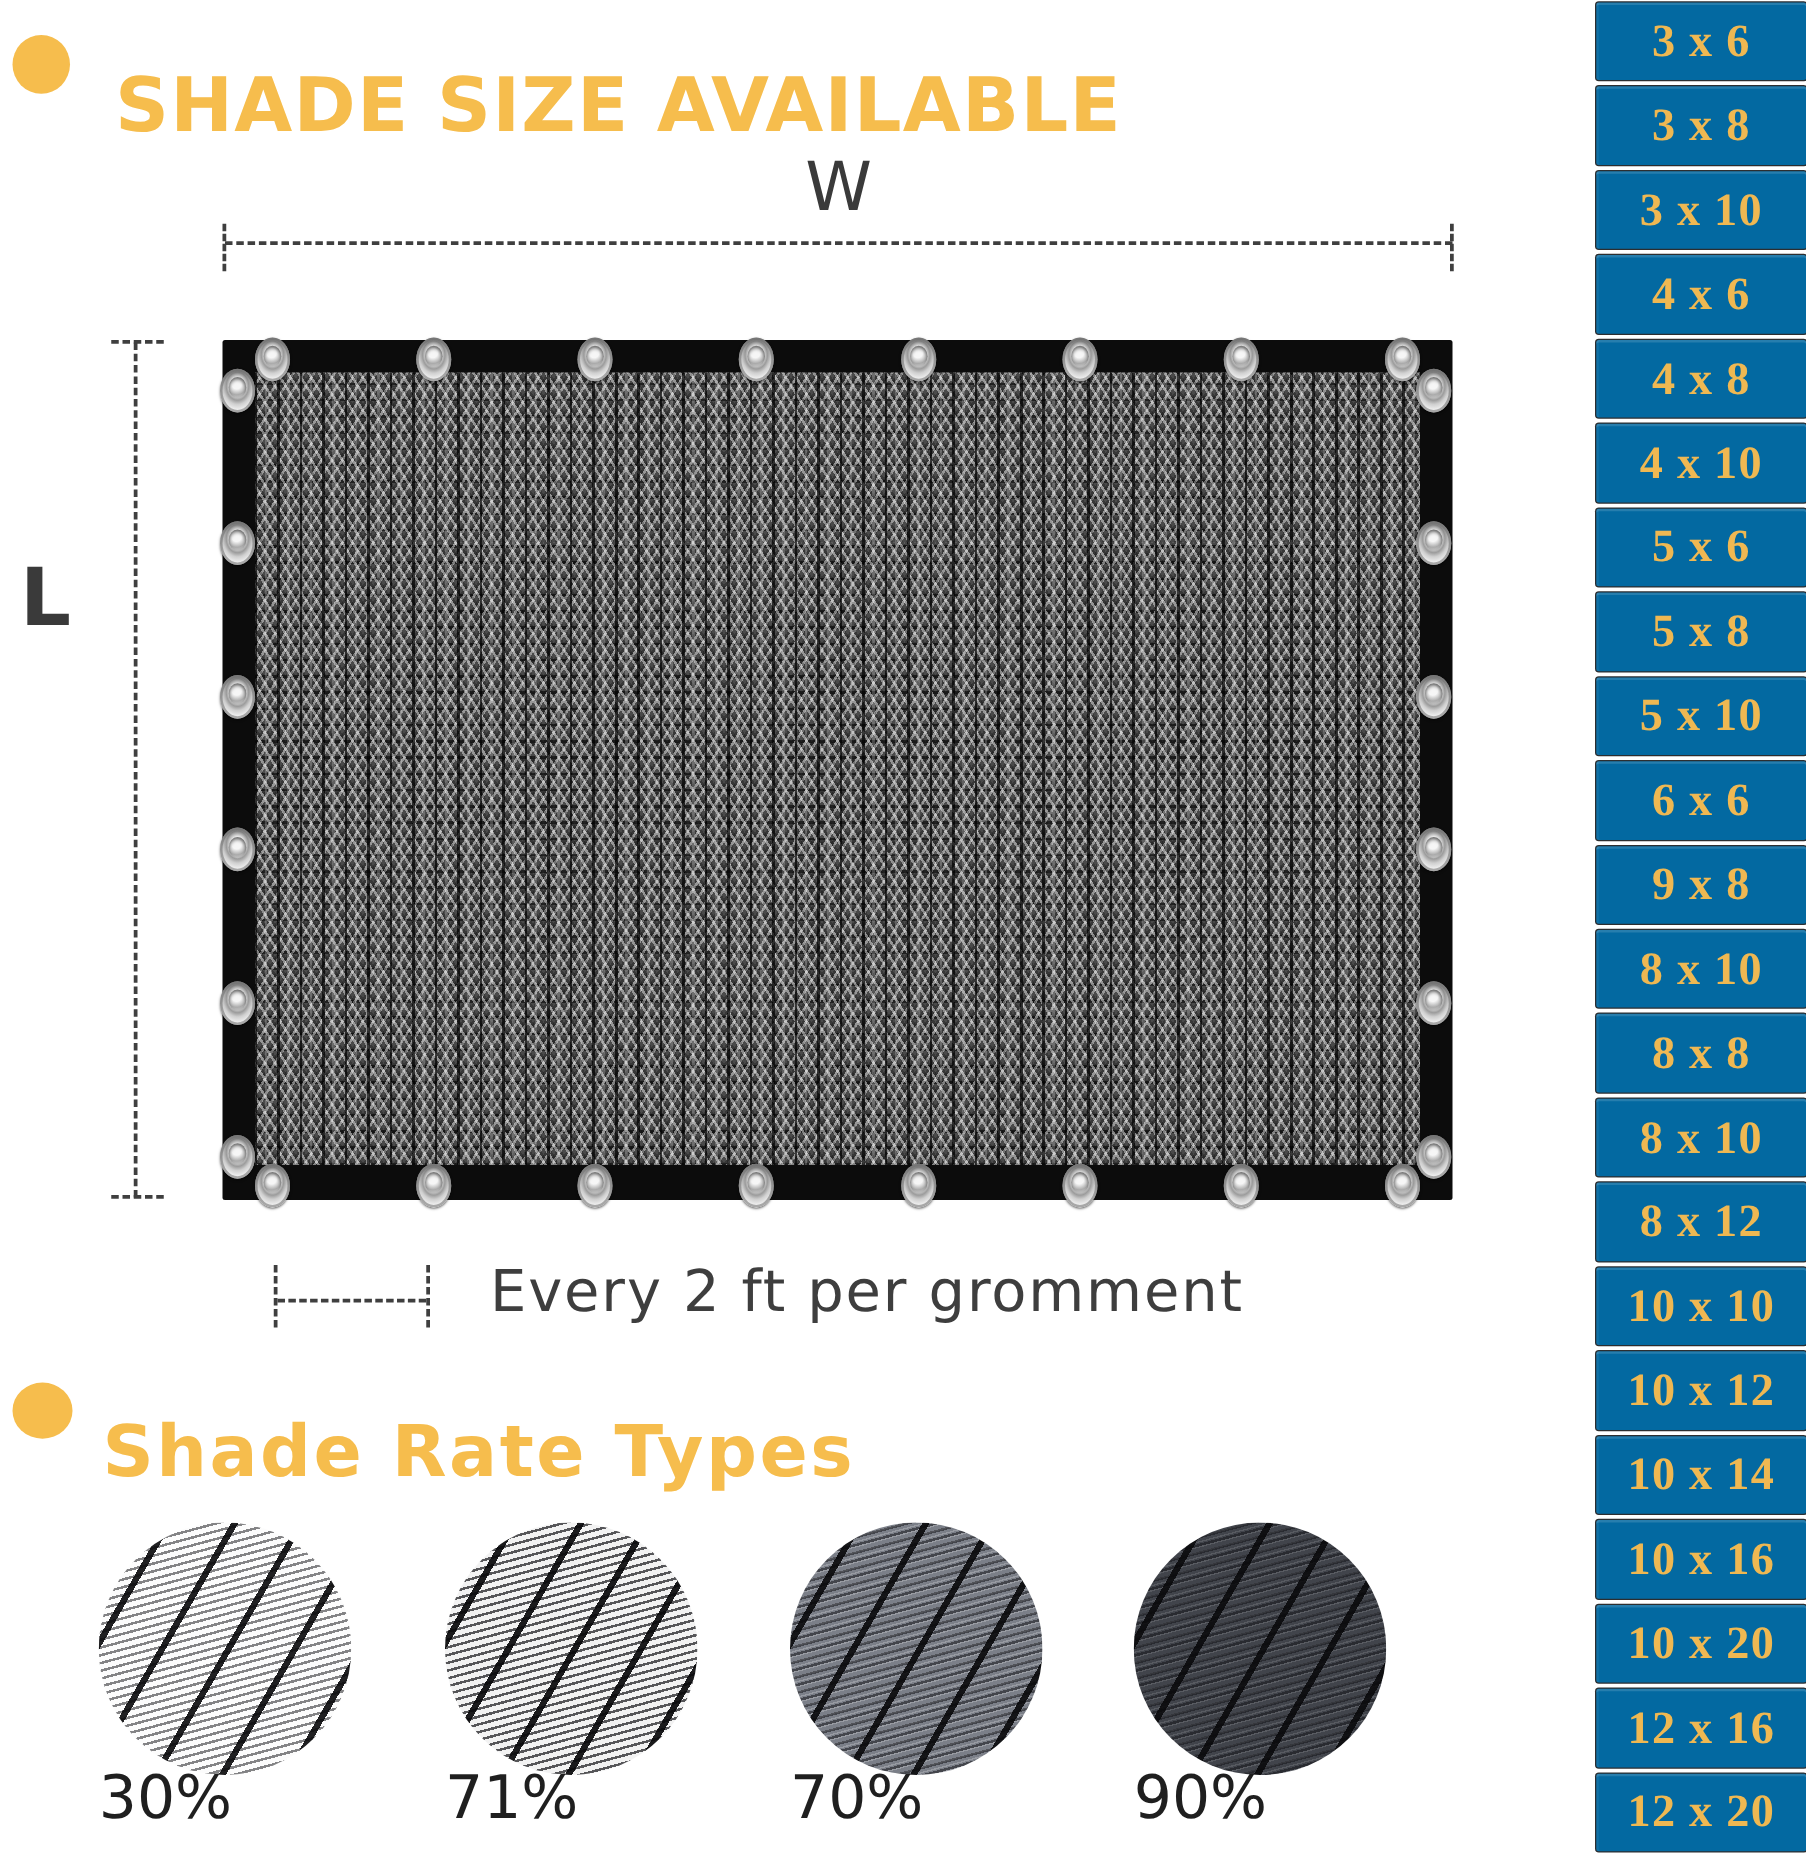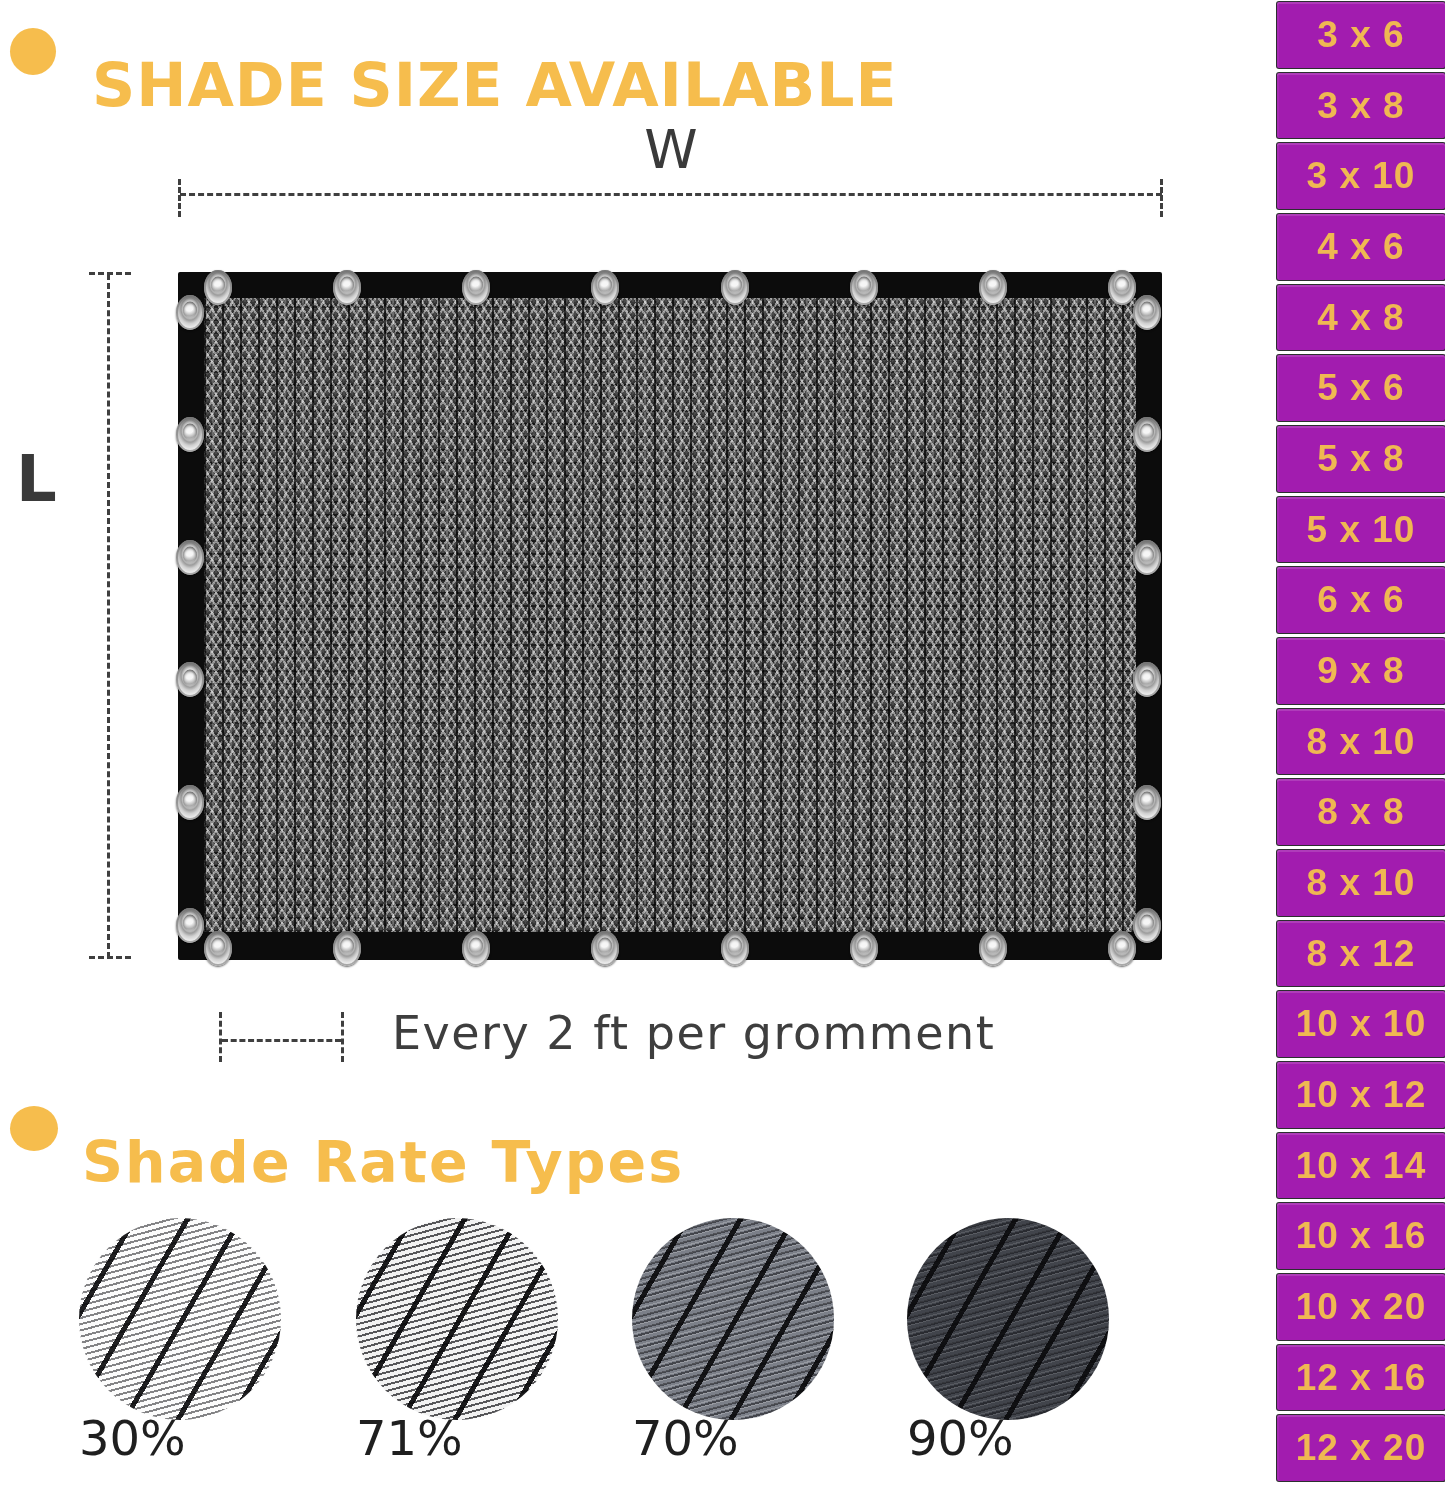--- a/index.html
+++ b/index.html
@@ -63,22 +63,22 @@
 
   
   .rate-circle{position:absolute;top:1218px;width:202px;height:202px;border-radius:50%;}
   .rate-label{position:absolute;top:1410px;width:202px;text-align:left;
               font-size:48px;color:#1f1f1f;}
 
   
   .size-list{position:absolute;left:1277px;top:2px;width:168px;height:1479px;
              display:flex;flex-direction:column;gap:5px;}
   .size-box{flex:1;display:flex;align-items:center;justify-content:center;
-            background:#a21caf;color:#EFB852;border-radius:2px;
-            font-family:Liberation Sans, sans-serif;font-size:37px;font-weight:600;
+            background:#0369a1;color:#EFB852;border-radius:2px;
+            font-family:Liberation Serif, serif;font-size:37px;font-weight:600;
             letter-spacing:1px;
             box-shadow:inset 0 2px 0 rgba(255,255,255,.14), inset 2px 0 0 rgba(255,255,255,.06), 0 0 0 1px #2c2e30;}
 </style>
 </head>
 <body>
 
 <div class="canvas">
 
   <span class="bullet bullet-1" style="background: rgb(246, 189, 77);"></span>
   <h1 class="title-1" style="color: rgb(246, 189, 77);">SHADE SIZE AVAILABLE</h1>
@@ -149,20 +149,21 @@
       <div class="rate-circle" style="left: 907px; background-image: repeating-linear-gradient(120deg, rgba(8, 8, 10, 0.88) 0px, rgba(8, 8, 10, 0.88) 5px, transparent 5px, transparent 46px), repeating-linear-gradient(165deg, rgba(12, 12, 16, 0.45) 0px, rgba(12, 12, 16, 0.45) 2px, transparent 2px, transparent 6px), repeating-linear-gradient(165deg, rgba(255, 255, 255, 0.12) 0px, rgba(255, 255, 255, 0.12) 1px, transparent 1px, transparent 4px); background-color: rgb(65, 68, 75);"></div>
       <div class="rate-label" style="left: 907px;">90%</div>
     </div>
 
   <aside class="size-list">
       <div class="size-box">3 x 6</div>
       <div class="size-box">3 x 8</div>
       <div class="size-box">3 x 10</div>
       <div class="size-box">4 x 6</div>
       <div class="size-box">4 x 8</div>
+      <div class="size-box">4 x 10</div>
       <div class="size-box">5 x 6</div>
       <div class="size-box">5 x 8</div>
       <div class="size-box">5 x 10</div>
       <div class="size-box">6 x 6</div>
       <div class="size-box">9 x 8</div>
       <div class="size-box">8 x 10</div>
       <div class="size-box">8 x 8</div>
       <div class="size-box">8 x 10</div>
       <div class="size-box">8 x 12</div>
       <div class="size-box">10 x 10</div>

